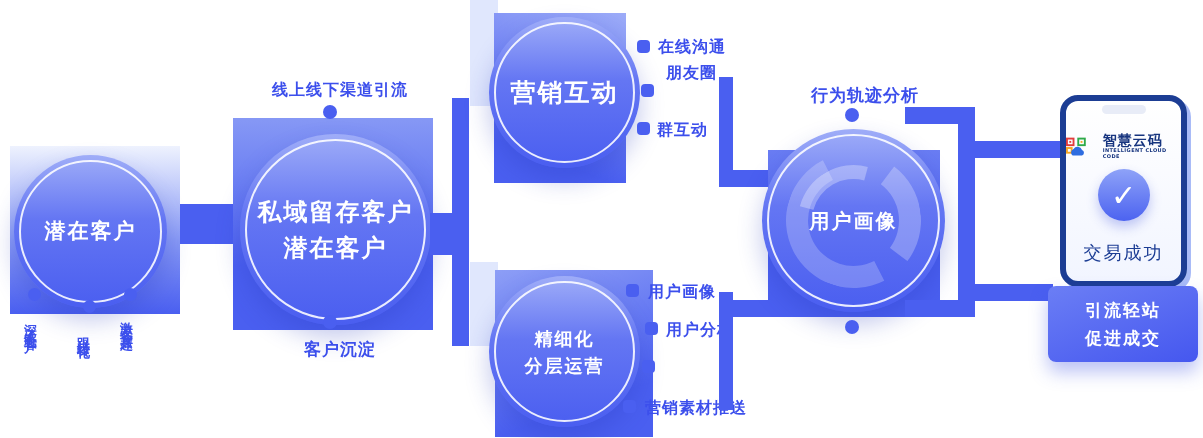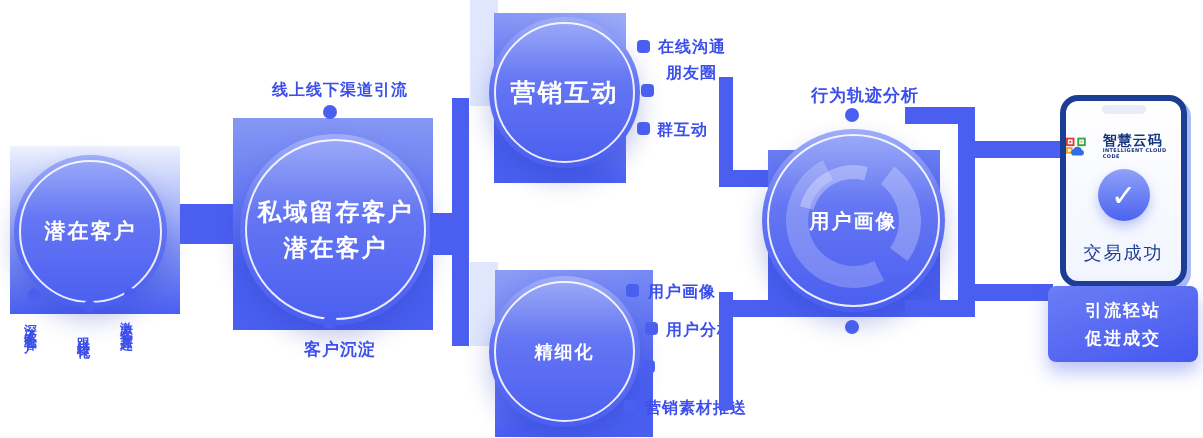--- a/index.html
+++ b/index.html
@@ -117,20 +117,21 @@
   <div class="bullet" style="left:637px;top:40px;"></div>
   <div class="bullet" style="left:641px;top:84px;"></div>
   <div class="bullet" style="left:637px;top:122px;"></div>
   <div class="hlabel" style="left:658px;top:37px;">在线沟通</div>
   <div class="hlabel" style="left:666px;top:63px;">朋友圈</div>
   <div class="hlabel" style="left:657px;top:120px;">群互动</div>
 
   <div class="sq sq4" style="left:495px;top:270px;width:158px;height:167px;"></div>
   <div class="circ" style="left:489px;top:276px;width:151px;height:151px;font-size:18px;">
     <div class="t1">精细化</div>
+    <div class="t1">分层运营</div>
   </div>
   <div class="bullet" style="left:626px;top:284px;"></div>
   <div class="bullet" style="left:645px;top:322px;"></div>
   <div class="bullet" style="left:642px;top:360px;"></div>
   <div class="bullet" style="left:623px;top:400px;"></div>
   <div class="hlabel" style="left:648px;top:282px;">用户画像</div>
   <div class="hlabel" style="left:666px;top:320px;">用户分析</div>
   <div class="hlabel" style="left:645px;top:398px;">营销素材推送</div>
 
   <div class="bar" style="left:719px;top:77px;width:14px;height:110px;"></div>

